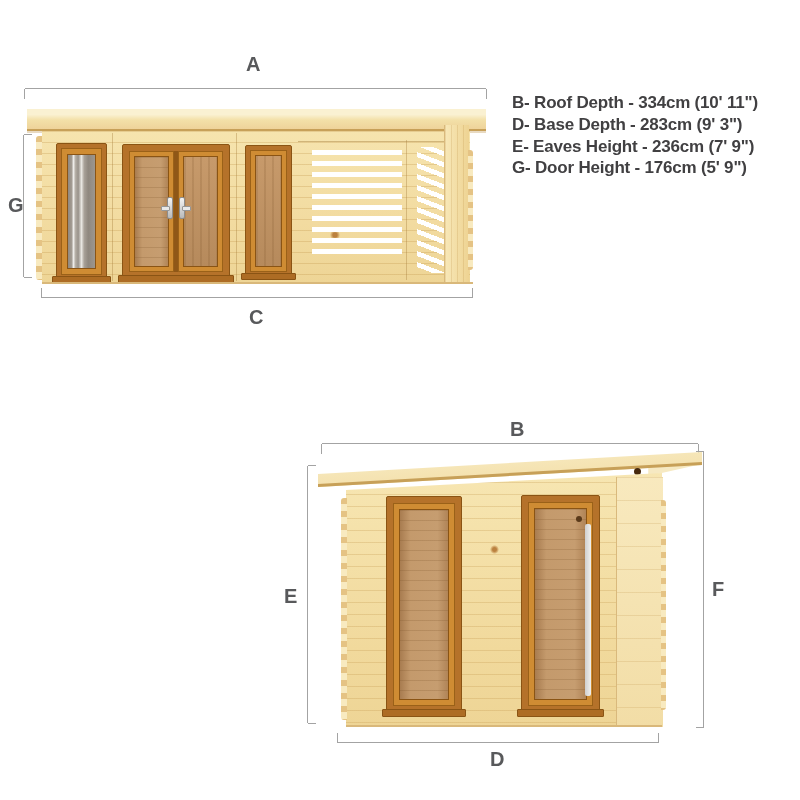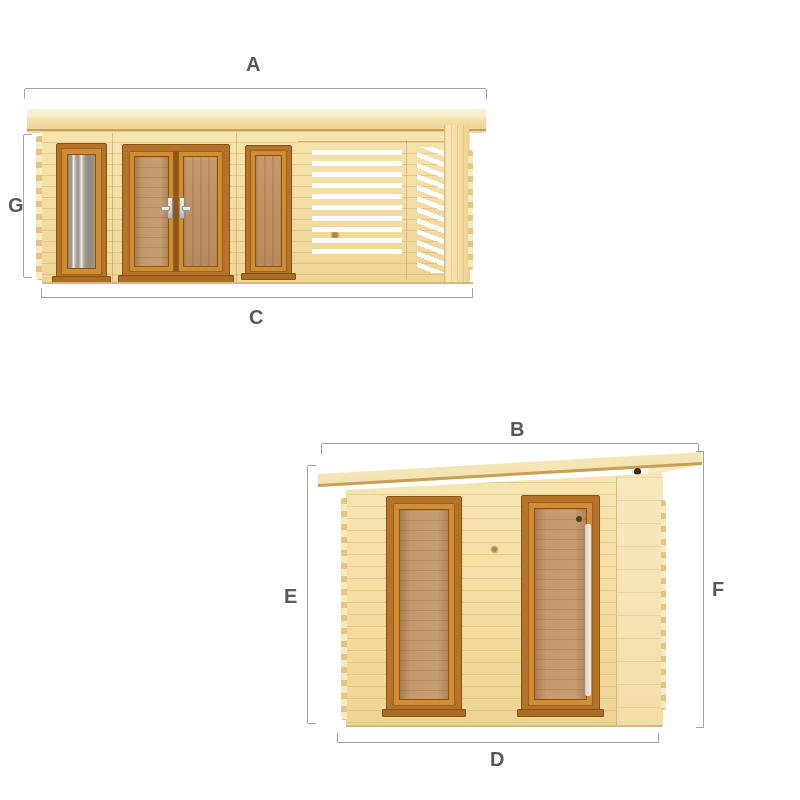--- a/index.html
+++ b/index.html
@@ -193,15 +193,19 @@
     <div class="dim-label" style="left:712px;top:578px;">F</div>
 
     <div class="dim-h up" style="left:338px;top:742px;width:320px;">
       <span class="tick t-l"></span>
       <span class="tick t-r"></span>
     </div>
     <div class="dim-label" style="left:490px;top:748px;">D</div>
   </div>
 
   <div id="legend">
+    <div class="legend-row">B- Roof Depth - 334cm (10' 11")</div>
+    <div class="legend-row">D- Base Depth - 283cm (9' 3")</div>
+    <div class="legend-row">E- Eaves Height - 236cm (7' 9")</div>
+    <div class="legend-row">G- Door Height - 176cm (5' 9")</div>
   </div>
 
 </div>
 
 </body></html>

